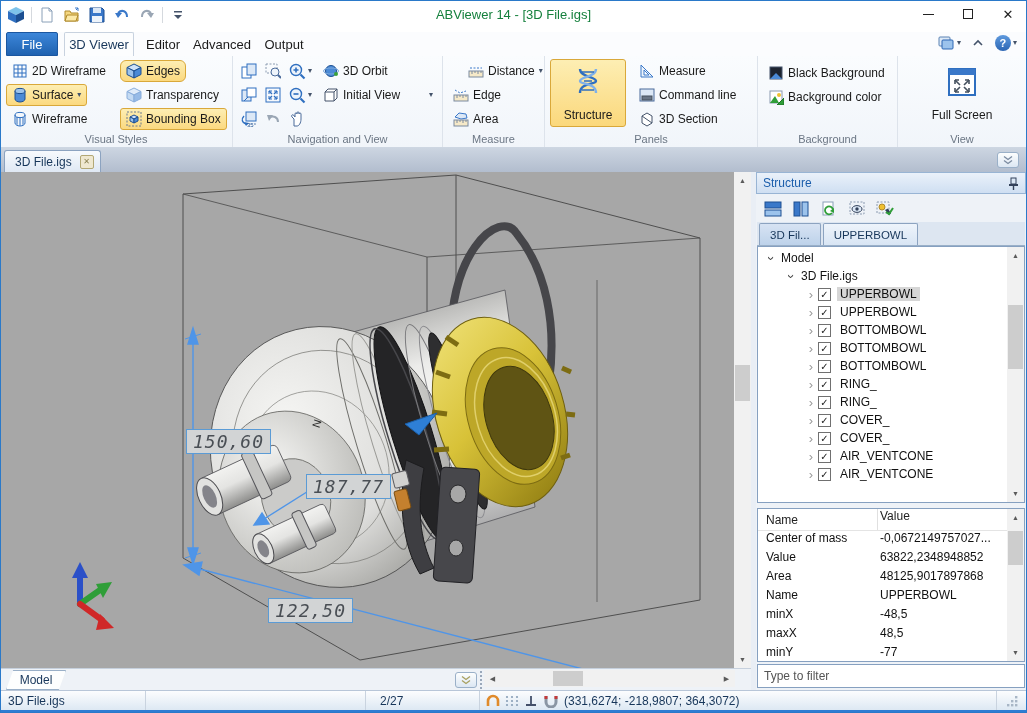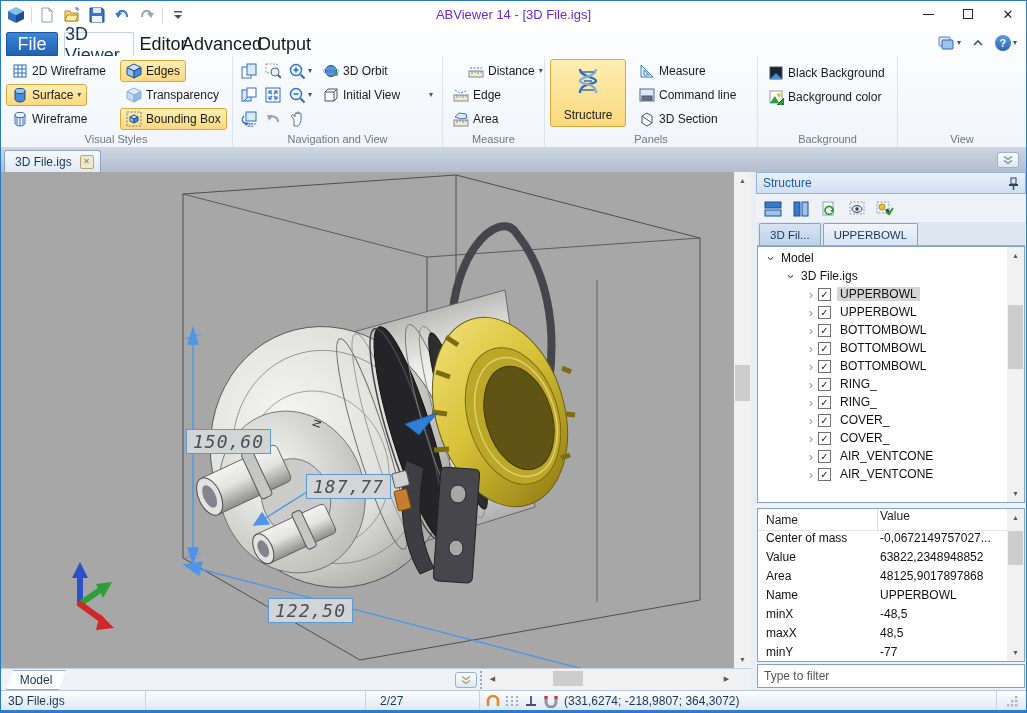--- a/index.html
+++ b/index.html
@@ -8,29 +8,29 @@
   .abs { position:absolute; }
 
   
   #frame { position:absolute; inset:0; border:1px solid #2a79c9; pointer-events:none; z-index:60; }
   #bluestrip { position:absolute; left:0; right:0; bottom:0; height:3px; background:#2f7cd3; z-index:55; }
 
   #titlebar { position:absolute; left:0; top:0; width:1027px; height:32px; background:#fff; }
   #qat { position:absolute; left:6px; top:5px; display:flex; align-items:center; gap:5px; }
   .qbtn { width:20px; height:20px; display:flex; align-items:center; justify-content:center; }
   .qsep { width:1px; height:16px; background:#d5d9de; }
-  #win-title { position:absolute; left:0; right:0; top:7px; text-align:center; font-size:13px; color:#6d28d9; }
+  #win-title { position:absolute; left:0; right:0; top:7px; text-align:center; font-size:13px; color:#15803d; }
   #winbtns { position:absolute; right:8px; top:4px; display:flex; gap:18px; align-items:center; }
   .wbtn { width:22px; height:20px; display:flex; align-items:center; justify-content:center; color:#222; font-size:13px; }
   .minglyph { width:11px; height:1px; border-bottom:1.5px solid #222; display:block; }
   .maxglyph { width:10px; height:10px; border:1.3px solid #222; display:block; }
 
   
   #tabrow { position:absolute; left:0; top:32px; width:1027px; height:24px; background:#fbfcfe; }
-  .rtab { position:absolute; top:0; height:24px; display:flex; align-items:center; justify-content:center; font-size:18px; }
+  .rtab { position:absolute; top:0; height:24px; display:flex; align-items:center; justify-content:center; font-size:13px; }
   #tab-file { left:6px; width:52px; background:linear-gradient(#3c86d9,#1f62b0); color:#fff; border:1px solid #1a56a0; border-radius:2px 2px 0 0; }
   #tab-viewer { left:64px; width:70px; background:#fcfdfe; border:1px solid #c8d2df; border-bottom:none; border-radius:2px 2px 0 0; color:#17365a; }
   #tab-editor { left:140px; width:46px; }
   #tab-advanced { left:190px; width:64px; }
   #tab-output { left:258px; width:52px; }
   #tabrow-right { position:absolute; right:10px; top:3px; display:flex; gap:10px; align-items:center; }
   .minibtn { display:flex; align-items:center; gap:2px; }
   .helpcirc { width:16px; height:16px; border-radius:50%; background:linear-gradient(#5f9ade,#2c66b4); color:#fff; font-size:11px; font-weight:bold; display:flex; align-items:center; justify-content:center; }
 
   
@@ -204,21 +204,21 @@
       <span class="caret">▾</span>
     </div>
     <div class="rbtn" style="left:6px;top:52px;">
       <svg class="ic16" viewBox="0 0 16 16">
           <path d="M3 4v8c0 1.6 2.2 3 5 3s5-1.4 5-3V4" fill="none" stroke="#2f6fc0"></path>
           <ellipse cx="8" cy="4" rx="5" ry="2.6" fill="none" stroke="#2f6fc0"></ellipse>
           <path d="M5 5.8v8M8 6.6v8M11 5.8v8" stroke="#2f6fc0"></path>
         </svg>
       <span>Wireframe</span>
     </div>
-    <div class="rbtn active" style="left:120px;top:4px;">
+    <div class="rbtn active" style="left:120px;top:4px;border-radius:6px;">
       <svg class="ic16" viewBox="0 0 16 16">
           <polygon points="8,1 15,4.5 8,8 1,4.5" fill="#cfe2f8" stroke="#1c4f92"></polygon>
           <polygon points="1,4.5 8,8 8,15 1,11.5" fill="#9cc3ec" stroke="#1c4f92"></polygon>
           <polygon points="15,4.5 8,8 8,15 15,11.5" fill="#4b8ad6" stroke="#1c4f92"></polygon>
         </svg>
       <span>Edges</span>
     </div>
     <div class="rbtn" style="left:120px;top:28px;">
       <svg class="ic16" viewBox="0 0 16 16" opacity="0.55">
           <polygon points="8,1 15,4.5 8,8 1,4.5" fill="#cfe2f8" stroke="#2f6fc0"></polygon>
@@ -397,20 +397,29 @@
           <polygon points="2,14 7,7 11,14" fill="#2f9e38"></polygon>
           <circle cx="11" cy="6" r="2" fill="#f0c030"></circle>
           <polygon points="9,16 16,16 16,9" fill="#2f9e38" stroke="#1c6f24"></polygon>
         </svg>
       <span>Background color</span>
     </div>
     <div class="glabel">Background</div>
   </div>
 
   <div class="rgroup" style="left:898px;width:128px;border-right:none;">
+    <div class="bigbtn" style="left:28px;width:72px;">
+      <svg width="32" height="32" viewBox="0 0 32 32">
+        <rect x="3" y="3" width="26" height="26" fill="#fff" stroke="#2f6fc0" stroke-width="2"></rect>
+        <rect x="3" y="3" width="26" height="6" fill="#3a78c9"></rect>
+        <path d="M9 14l5 5M23 14l-5 5M9 26l5-5M23 26l-5-5" stroke="#44505e" stroke-width="1.6"></path>
+        <path d="M9 14v4M9 14h4M23 14v4M23 14h-4M9 26v-4M9 26h4M23 26v-4M23 26h-4" stroke="#44505e" stroke-width="1.6"></path>
+      </svg>
+      <span>Full Screen</span>
+    </div>
     <div class="glabel">View</div>
   </div>
 </div>
 
 <div id="doctabs">
   <div id="doctab">
     <span>3D File.igs</span>
     <span class="closebox">✕</span>
   </div>
   <span class="chevbtn" style="right:8px;top:4px;">

